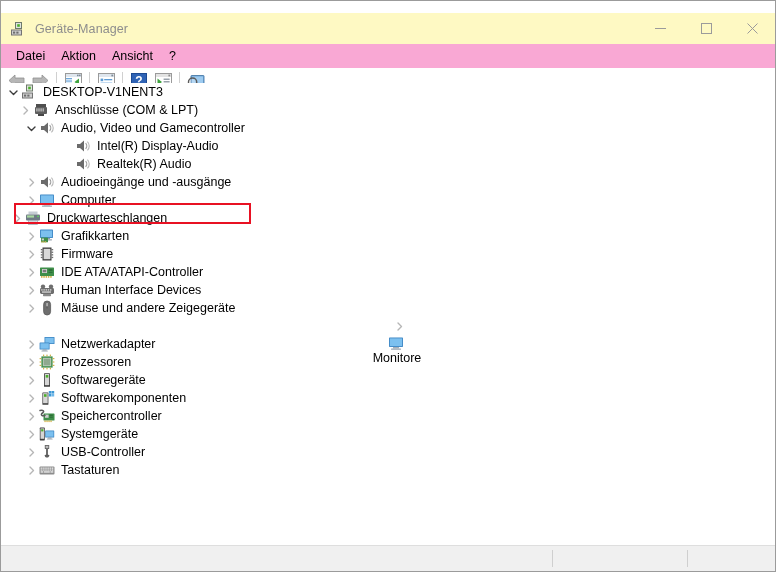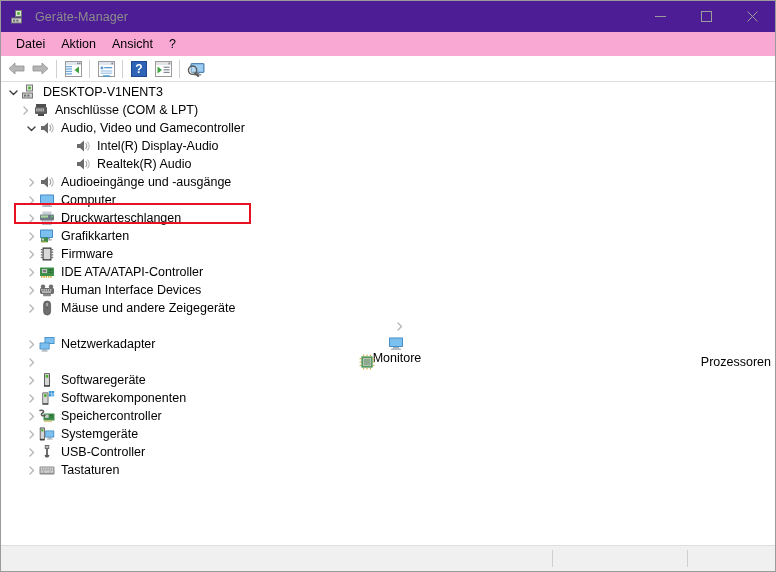--- a/index.html
+++ b/index.html
@@ -17,23 +17,24 @@
     background: #ffffff;
     box-sizing: border-box;
     border: 1px solid #9b9b9b;
     overflow: hidden;
   }
 
   
   #titlebar {
     position: relative;
     height: 31px;
-    background: #4c1d95;
-    display: flex;
-    align-items: center;
+    background: #fef9c3;
+    display: flex;
+    align-items: center;
+    margin-top: 12px;
   }
   #title-icon {
     width: 16px;
     height: 16px;
     margin-left: 9px;
     margin-right: 9px;
     flex: 0 0 auto;
     position: relative;
   }
   #title-text {
@@ -419,21 +420,21 @@
         <svg width="16" height="16" viewBox="0 0 16 16">
           <rect x="1" y="2.5" width="14" height="9.5" rx="0.7" fill="#3f87c4"></rect>
           <rect x="1.9" y="3.4" width="12.2" height="7.7" fill="#7cc0ef"></rect>
           <rect x="5" y="12.2" width="6" height="1.2" fill="#8d99a6"></rect>
           <rect x="3" y="13.4" width="10" height="1.4" rx="0.5" fill="#9aa5b1"></rect>
         </svg>
       </div>
       <div class="row-label">Computer</div>
     </div>
 
-    <div class="tree-row" style="padding-left:22px;align-items:center;">
+    <div class="tree-row" style="padding-left:8px;align-items:center;">
       <div class="expander">
         <svg width="9" height="9" viewBox="0 0 9 9">
             <polyline points="3,1 6.5,4.5 3,8" fill="none" stroke="#b6b6b6" stroke-width="1.4" stroke-linecap="round" stroke-linejoin="round"></polyline>
           </svg>
       </div>
       <div class="row-icon">
         <svg width="16" height="16" viewBox="0 0 16 16">
           <rect x="3.5" y="1.5" width="9" height="3" fill="#c6cdd4"></rect>
           <rect x="1" y="4.5" width="14" height="6" rx="1" fill="#6e7a85"></rect>
           <rect x="2" y="5.4" width="7" height="2.2" fill="#a8d8a0"></rect>
@@ -583,21 +584,21 @@
           <rect x="6.3" y="1.8" width="8.4" height="5.4" fill="#7cc0ef"></rect>
           <rect x="0.6" y="6.5" width="10" height="7" rx="0.6" fill="#3f87c4"></rect>
           <rect x="1.4" y="7.3" width="8.4" height="5.4" fill="#7cc0ef"></rect>
           <rect x="3.6" y="13.5" width="4" height="1" fill="#8d99a6"></rect>
           <rect x="2.4" y="14.5" width="6.4" height="1.1" rx="0.4" fill="#9aa5b1"></rect>
         </svg>
       </div>
       <div class="row-label">Netzwerkadapter</div>
     </div>
 
-    <div class="tree-row" style="padding-left:22px;justify-content:space-between;">
+    <div class="tree-row" style="padding-left:22px;">
       <div class="expander">
         <svg width="9" height="9" viewBox="0 0 9 9">
             <polyline points="3,1 6.5,4.5 3,8" fill="none" stroke="#b6b6b6" stroke-width="1.4" stroke-linecap="round" stroke-linejoin="round"></polyline>
           </svg>
       </div>
       <div class="row-icon">
         <svg width="16" height="16" viewBox="0 0 16 16">
           <rect x="2.4" y="2.4" width="11.2" height="11.2" fill="#3f8f4a"></rect>
           <rect x="3.8" y="3.8" width="8.4" height="8.4" fill="#b9c7b9"></rect>
           <rect x="4.8" y="4.8" width="6.4" height="6.4" fill="#8fa98f"></rect>

